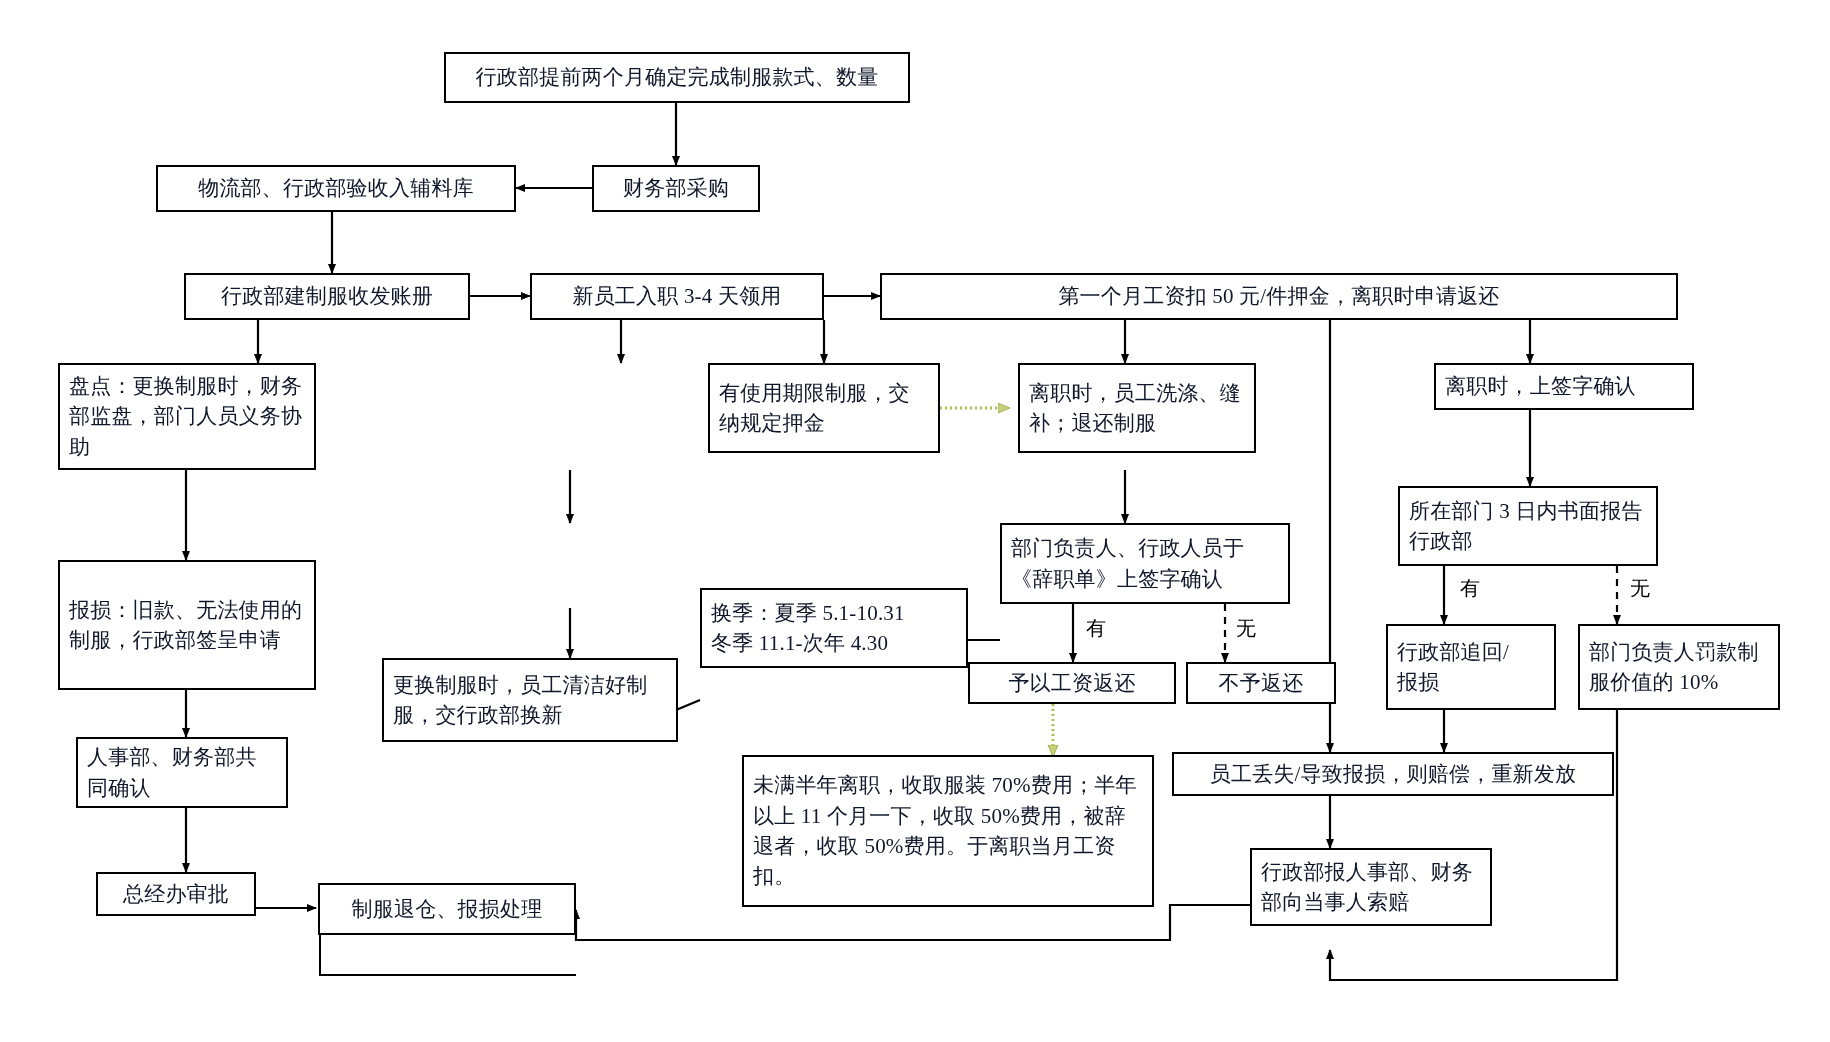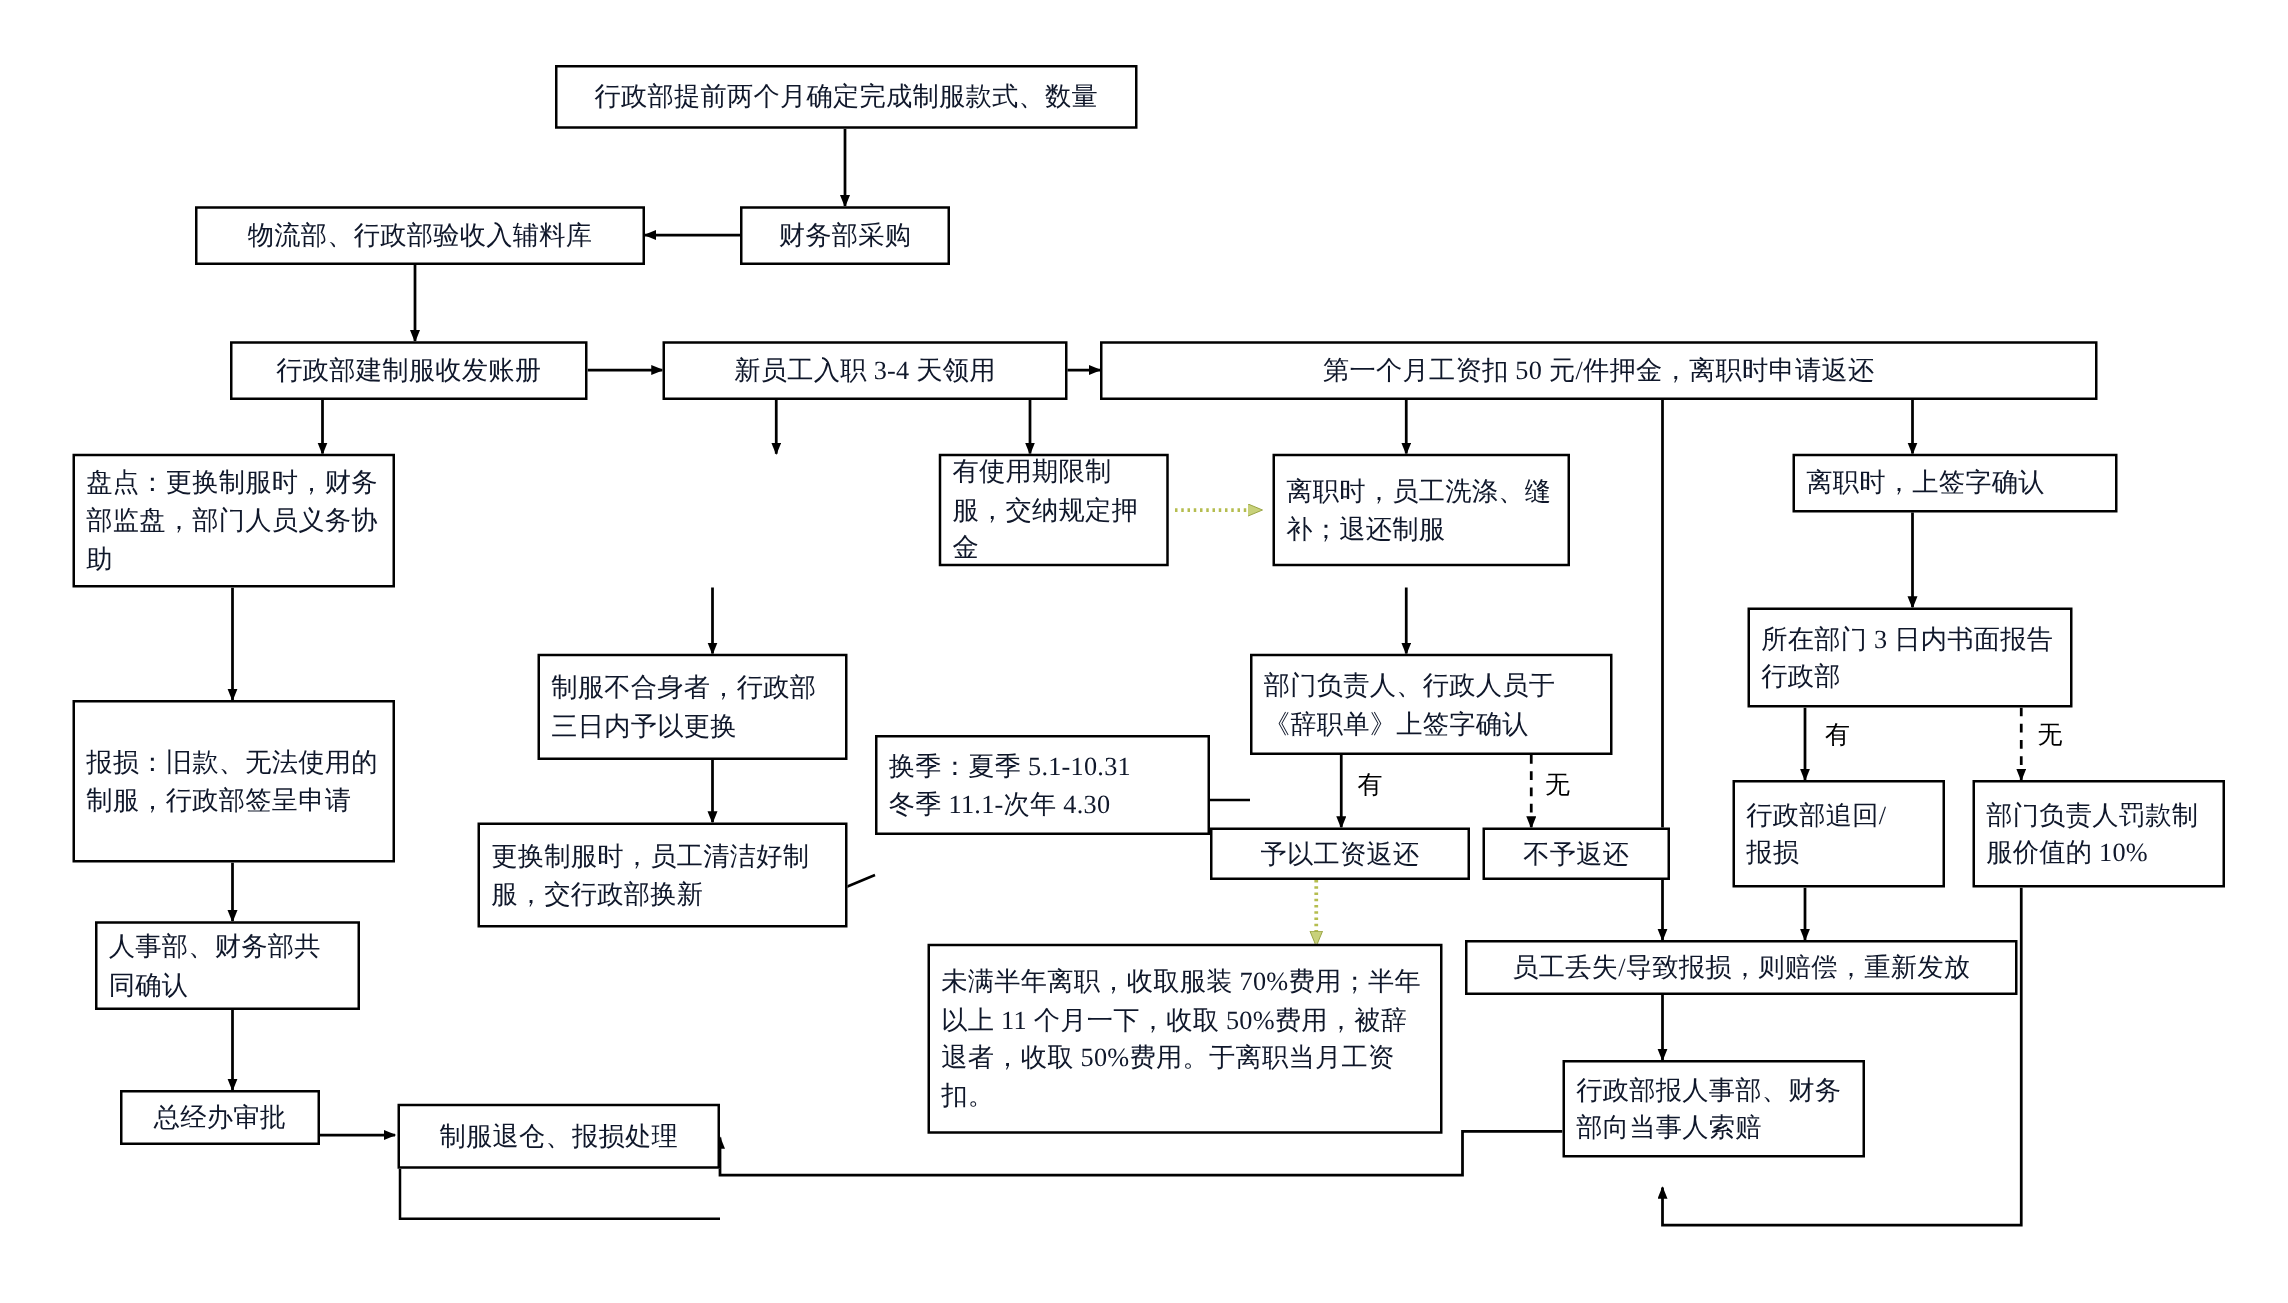--- a/index.html
+++ b/index.html
@@ -123,36 +123,35 @@
   </svg>
 
   <div class="node c thick" style="left:444px;top:52px;width:466px;height:51px;">行政部提前两个月确定完成制服款式、数量</div>
 
   <div class="node c med" style="left:592px;top:165px;width:168px;height:47px;">财务部采购</div>
 
   <div class="node c thick" style="left:156px;top:165px;width:360px;height:47px;">物流部、行政部验收入辅料库</div>
 
   <div class="node c med" style="left:184px;top:273px;width:286px;height:47px;">行政部建制服收发账册</div>
 
-  <div class="node c med" style="left:530px;top:273px;width:324px;height:47px;">新员工入职 3-4 天领用</div>
+  <div class="node c med" style="left:530px;top:273px;width:294px;height:47px;">新员工入职 3-4 天领用</div>
 
   <div class="node c med" style="left:880px;top:273px;width:798px;height:47px;">第一个月工资扣 50 元/件押金，离职时申请返还</div>
 
   <div class="node l thick" style="left:58px;top:363px;width:258px;height:107px;">盘点：更换制服时，财务部监盘，部门人员义务协助</div>
 
 
-  <div class="node l thick" style="left:708px;top:363px;width:184px;height:90px;margin-left:43px;">有使用期限制服，交纳规定押金</div>
+  <div class="node l thick" style="left:708px;top:363px;width:232px;height:90px;">有使用期限制服，交纳规定押金</div>
 
   <div class="node l med" style="left:1008px;top:363px;width:238px;height:90px;margin-left:10px;">离职时，员工洗涤、缝补；退还制服</div>
 
   <div class="node l med" style="left:1434px;top:363px;width:260px;height:47px;">离职时，上签字确认</div>
 
   <div class="node l thick" style="left:58px;top:560px;width:258px;height:130px;">报损：旧款、无法使用的制服，行政部签呈申请</div>
 
-  <div class="node l med" style="left:430px;top:523px;width:248px;height:85px;">制服不合身者，行政部三日内予以更换</div>
 
   <div class="node l med" style="left:1000px;top:523px;width:290px;height:81px;">部门负责人、行政人员于《辞职单》上签字确认</div>
 
   <div class="node l med" style="left:1398px;top:486px;width:260px;height:80px;">所在部门 3 日内书面报告行政部</div>
 
   <div class="node l med" style="left:700px;top:588px;width:268px;height:80px;">换季：夏季 5.1-10.31
 冬季 11.1-次年 4.30</div>
 
   <div class="node l thick" style="left:382px;top:658px;width:296px;height:84px;">更换制服时，员工清洁好制服，交行政部换新</div>
 

